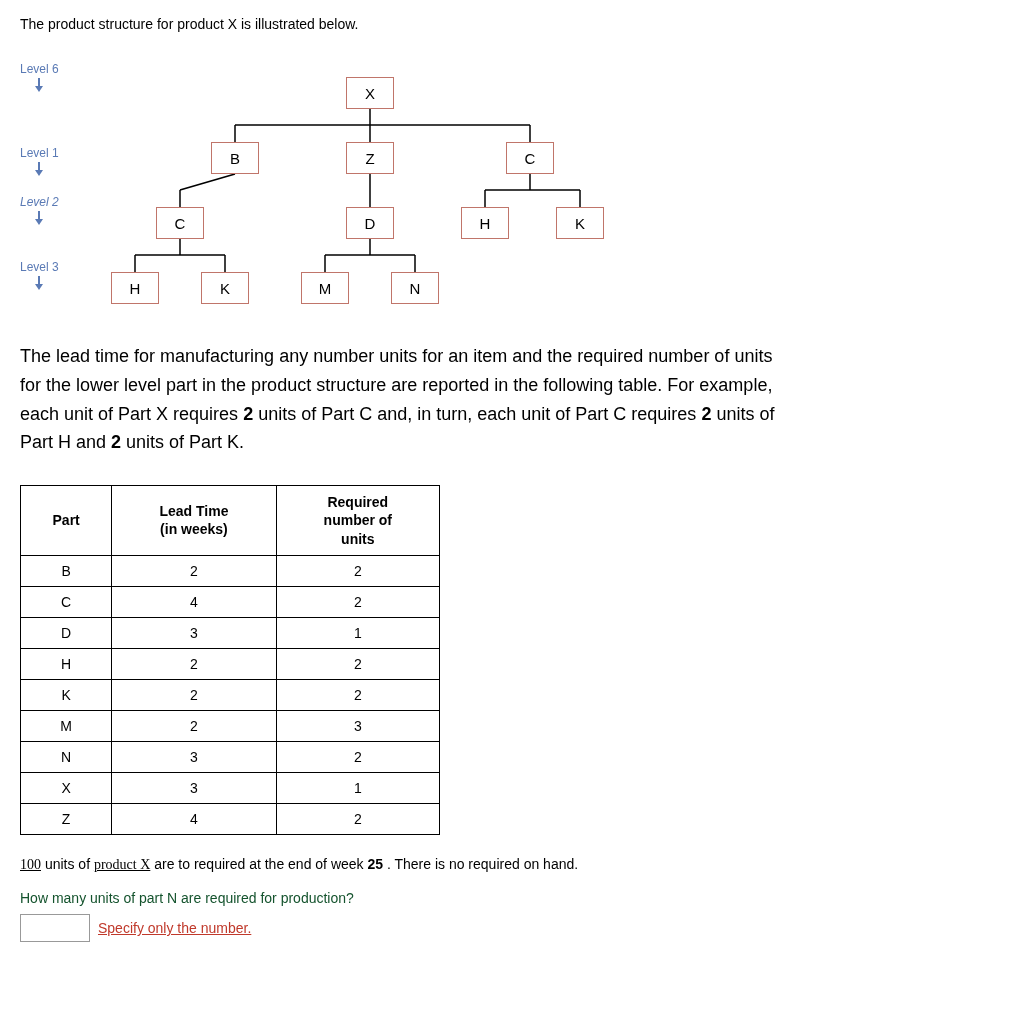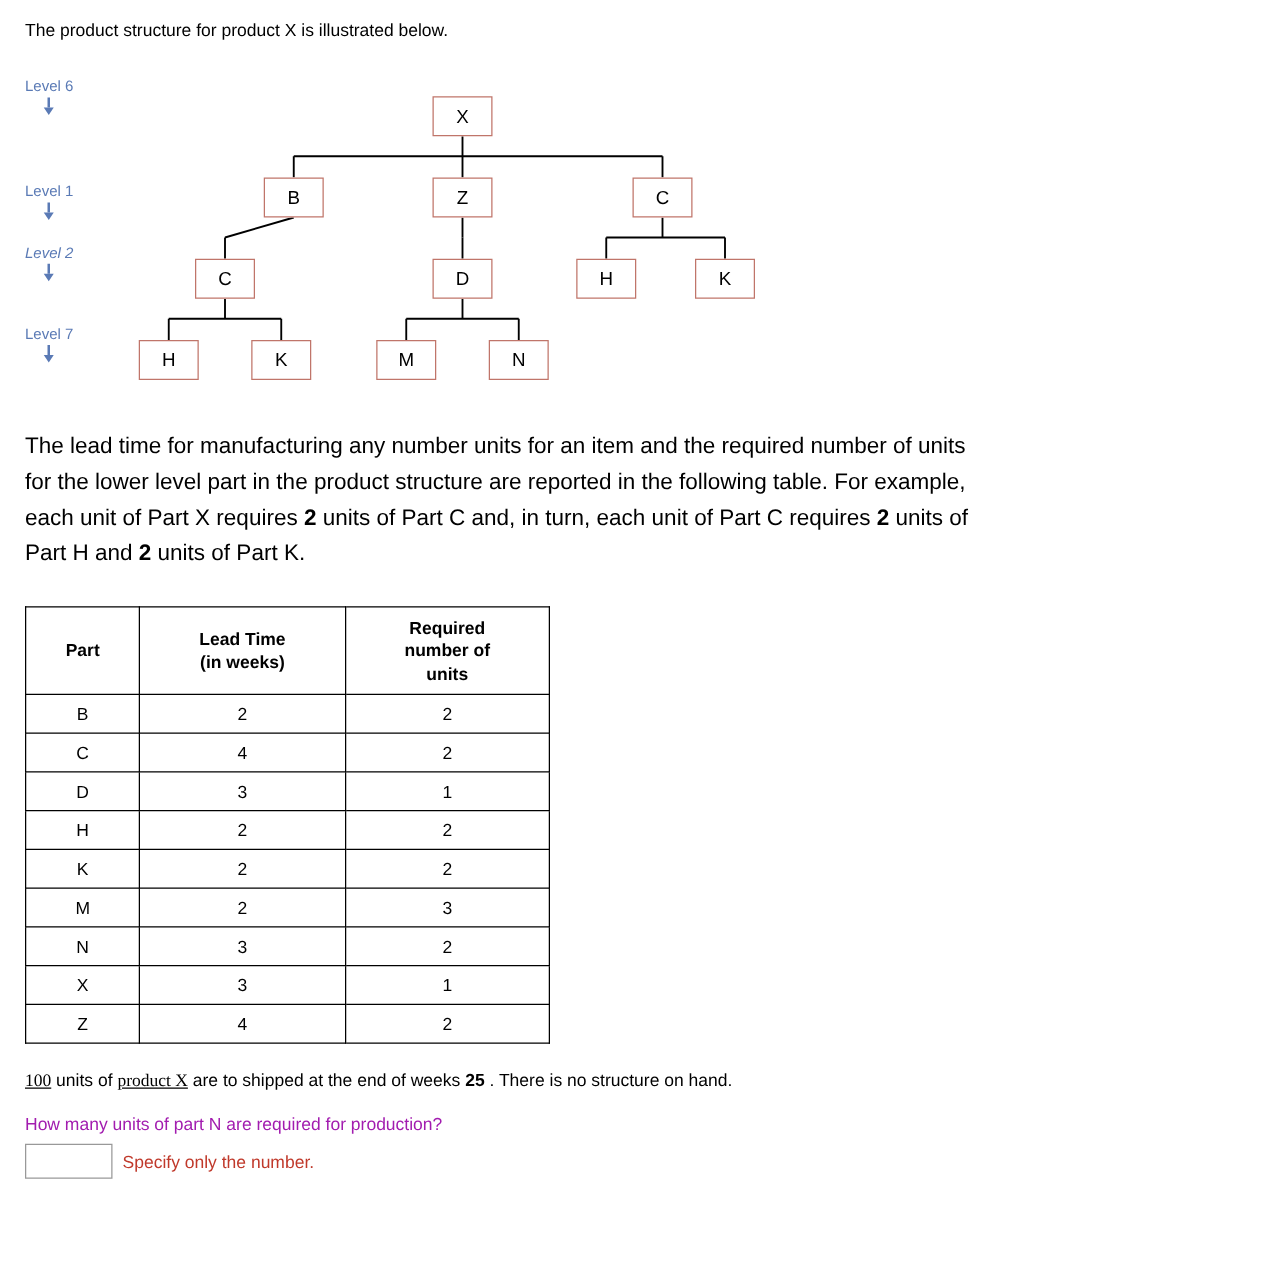--- a/index.html
+++ b/index.html
@@ -91,21 +91,21 @@
       margin-bottom: 14px;
       line-height: 1.6;
     }
 
     .underline {
       text-decoration: underline;
       font-family: Liberation Serif, serif;
     }
 
     .question-text {
-      color: #a21caf;
+      color: #14532d;
       font-size: 14px;
       margin-bottom: 8px;
     }
 
     .answer-row {
       display: flex;
       align-items: center;
       gap: 8px;
     }
 
@@ -113,20 +113,21 @@
       width: 70px;
       height: 28px;
       border: 1px solid #999;
       padding: 2px 4px;
       font-size: 14px;
     }
 
     .answer-hint {
       color: #c0392b;
       font-size: 14px;
+      text-decoration: underline;
     }
 
     
     .level-group {
       position: absolute;
       display: flex;
       flex-direction: column;
       align-items: center;
       font-size: 12px;
       color: #5a7ab5;
@@ -211,21 +212,21 @@
 
   <div class="level-group" style="left:0px; top:153px;font-style:italic;">
     <span>Level 2</span>
     <div class="arrow-container">
       <div class="arrow-shaft"></div>
       <div class="arrow-head"></div>
     </div>
   </div>
 
   <div class="level-group" style="left:0px; top:218px;">
-    <span>Level 7</span>
+    <span>Level 3</span>
     <div class="arrow-container">
       <div class="arrow-shaft"></div>
       <div class="arrow-head"></div>
     </div>
   </div>
 
   <div class="tree-node" style="left:326px; top:35px;">X</div>
 
   <div class="tree-node" style="left:191px; top:100px;">B</div>
   <div class="tree-node" style="left:326px; top:100px;">Z</div>
@@ -300,23 +301,23 @@
         <td>4</td>
         <td>2</td>
       </tr>
     </tbody>
 </table>
 
 <p class="footer-text">
   <span class="underline">100</span>
   <span> units of </span>
   <span class="underline">product X</span>
-  <span> are to shipped at the end of weeks </span>
+  <span> are to required at the end of week </span>
   <strong>25</strong>
-  <span>. There is no structure on hand.</span>
+  <span>. There is no required on hand.</span>
 </p>
 
 <p class="question-text">How many units of part N are required for production?</p>
 
 <div class="answer-row">
   <input type="text" class="answer-input" placeholder="" style="">
   <span class="answer-hint">Specify only the number.</span>
 </div>
 
 </body></html>

